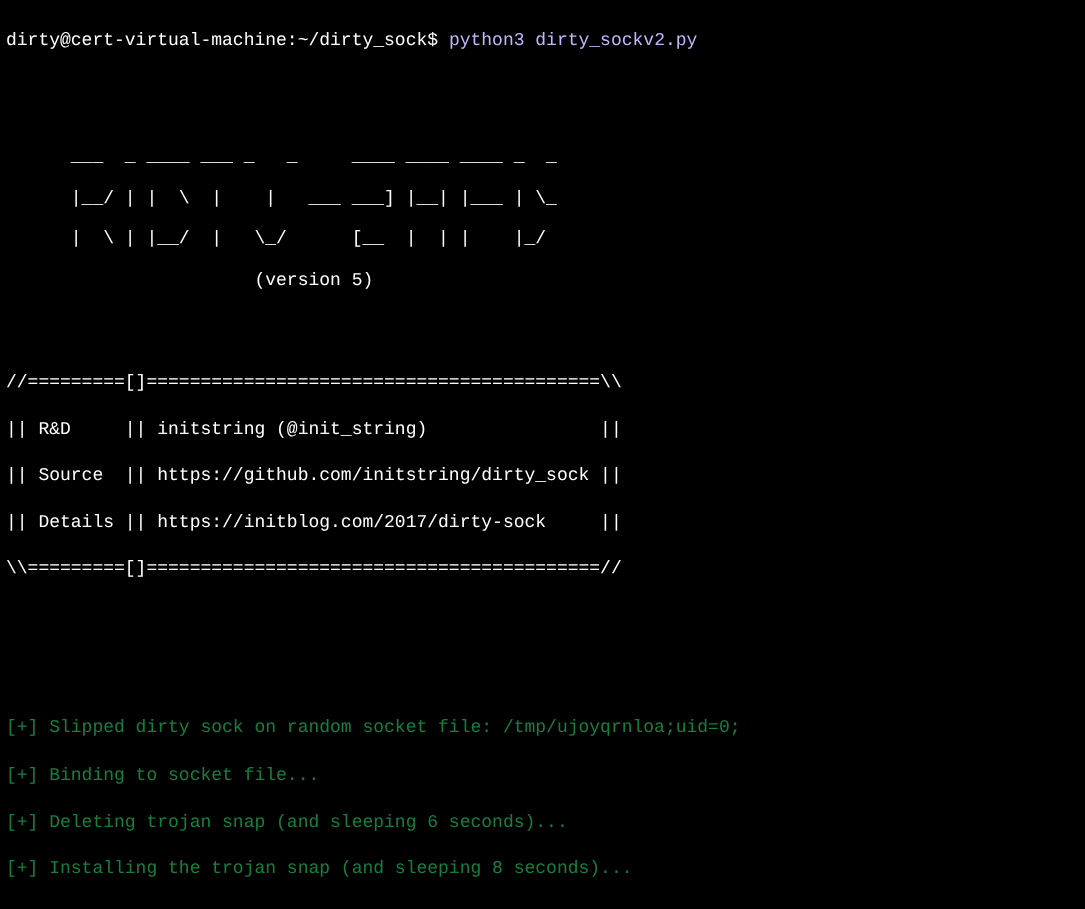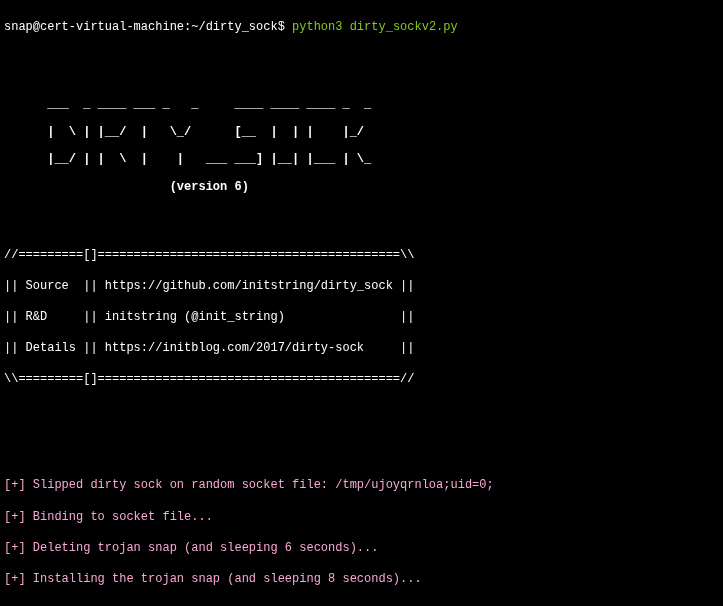--- a/index.html
+++ b/index.html
@@ -18,58 +18,57 @@
       height: 606px;
       overflow: hidden;
     }
     .terminal {
       white-space: pre;
     }
     .prompt-line {
       margin: 0;
     }
     .cmd {
-      color: #84cc16;
+      color: #c4b5fd;
     }
     .ascii-art {
       color: #fff;
       line-height: 1.15;
       margin-top: 4px;
-      font-weight: bold;
     }
     .version {
       color: #fff;
     }
     .box {
       color: #fff;
       margin-top: 8px;
     }
     .status-line {
-      color: #f9a8d4;
+      color: #15803d;
     }
     .blank {
       height: 14px;
     }
   </style>
 </head>
 <body>
 
 <div class="terminal">
-<div class="prompt-line"><span>snap@cert-virtual-machine</span>:<span>~/dirty_sock</span><span>$</span> <span class="cmd">python3 dirty_sockv2.py</span></div>
+<div class="prompt-line"><span>dirty@cert-virtual-machine</span>:<span>~/dirty_sock</span><span>$</span> <span class="cmd">python3 dirty_sockv2.py</span></div>
 <div class="blank"></div>
 <div class="ascii-art">
 <div>      ___  _ ____ ___ _   _     ____ ____ ____ _  _ </div>
+<div>      |__/ | |  \  |    |   ___ ___] |__| |___ | \_ </div>
 <div>      |  \ | |__/  |   \_/      [__  |  | |    |_/  </div>
-<div>      |__/ | |  \  |    |   ___ ___] |__| |___ | \_ </div>
-<div class="version">                       (version 6)</div>
+<div class="version">                       (version 5)</div>
 </div>
 <div class="box">
 <div>//=========[]==========================================\\</div>
+<div>|| R&amp;D     || initstring (@init_string)                ||</div>
 <div>|| Source  || https://github.com/initstring/dirty_sock ||</div>
-<div>|| R&amp;D     || initstring (@init_string)                ||</div>
 <div>|| Details || https://initblog.com/2017/dirty-sock     ||</div>
 <div>\\=========[]==========================================//</div>
 </div>
 <div class="blank"></div>
 <div class="blank"></div>
 <div class="status-line">[+] Slipped dirty sock on random socket file: /tmp/ujoyqrnloa;uid=0;</div>
 <div class="status-line">[+] Binding to socket file...</div>
 <div class="status-line">[+] Deleting trojan snap (and sleeping 6 seconds)...</div>
 <div class="status-line">[+] Installing the trojan snap (and sleeping 8 seconds)...</div>
 

